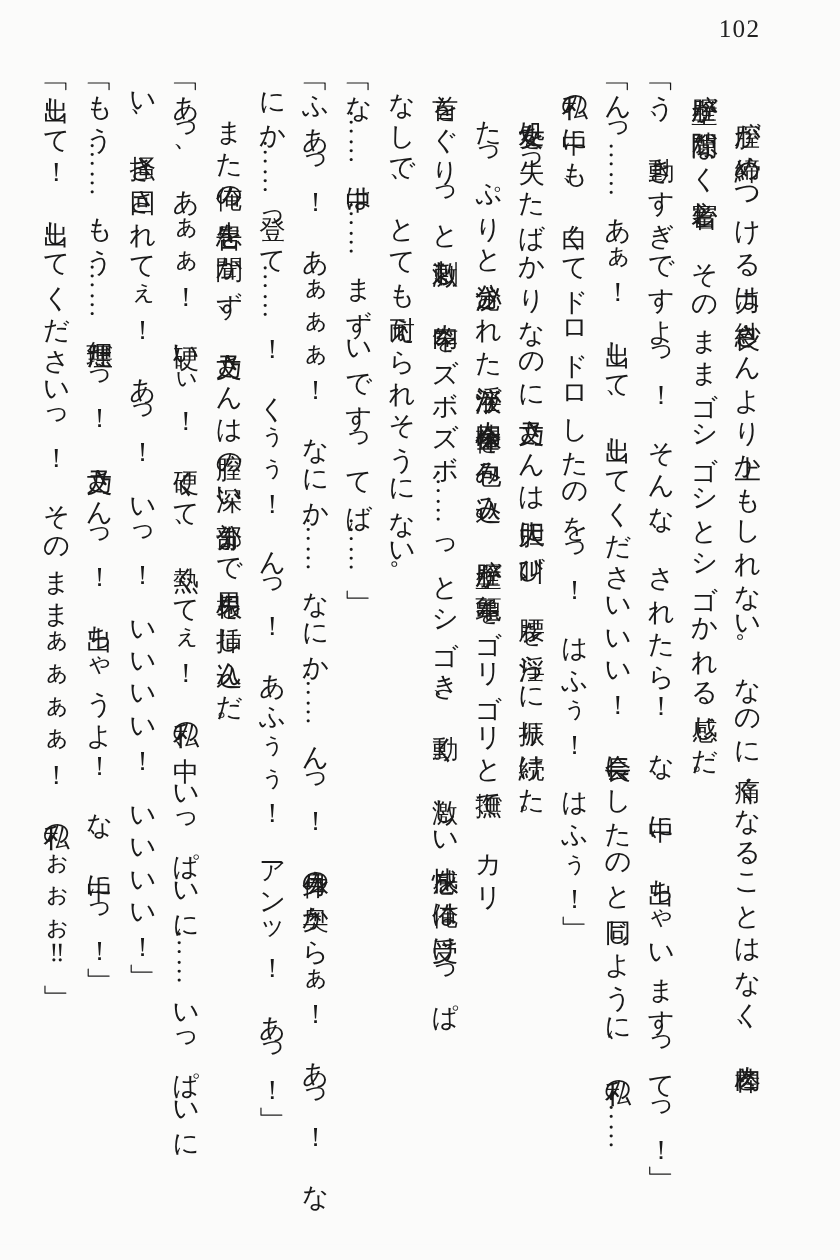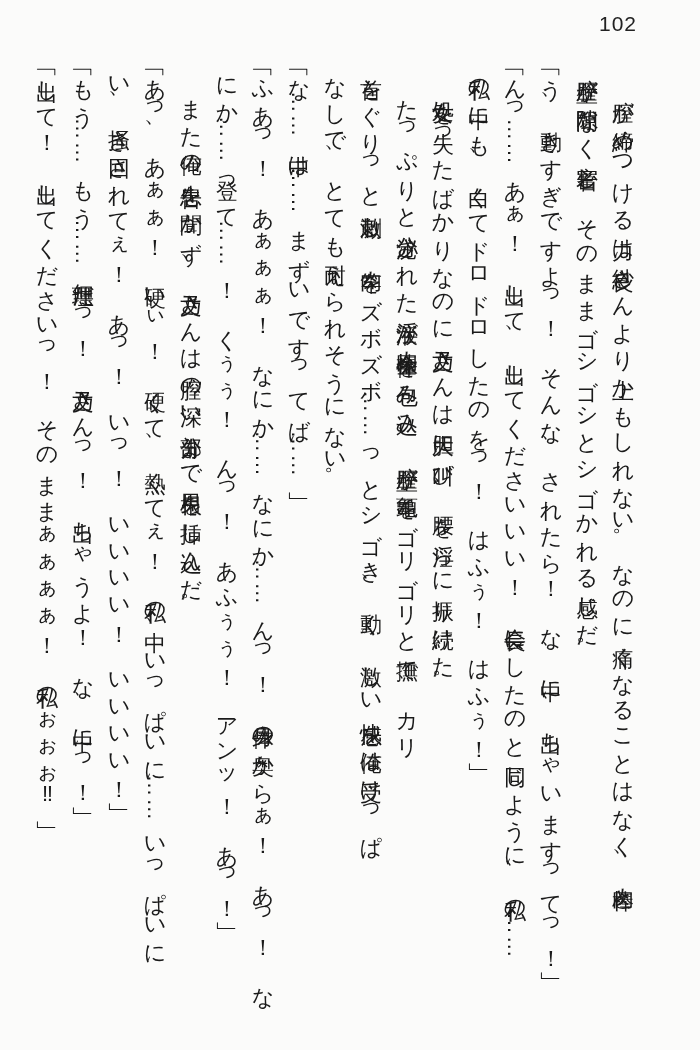--- a/index.html
+++ b/index.html
@@ -12,21 +12,21 @@
     height: 1050px;
     background: var(--bg);
     overflow: hidden;
   }
   .page {
     position: relative;
     width: 700px;
     height: 1037px;
     background: var(--bg);
     color: var(--ink);
-    font-family: Liberation Sans, sans-serif;
+    font-family: Liberation Serif, serif;
   }
   .page-number {
     position: absolute;
     top: 12px;
     left: 599px;
     font-size: 21px;
     letter-spacing: 1px;
     color: #222;
   }
   .text-block {

